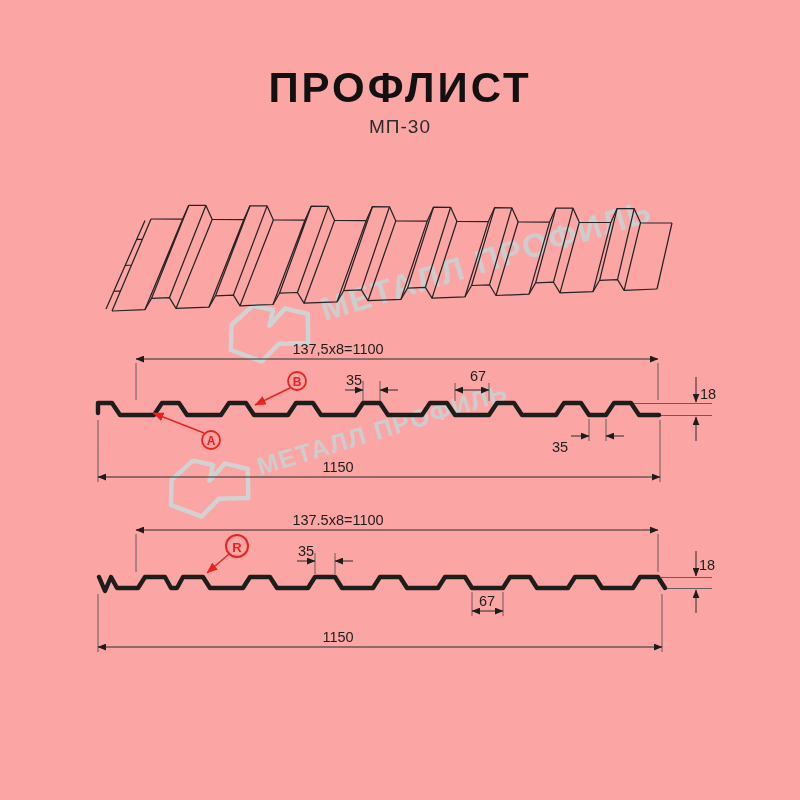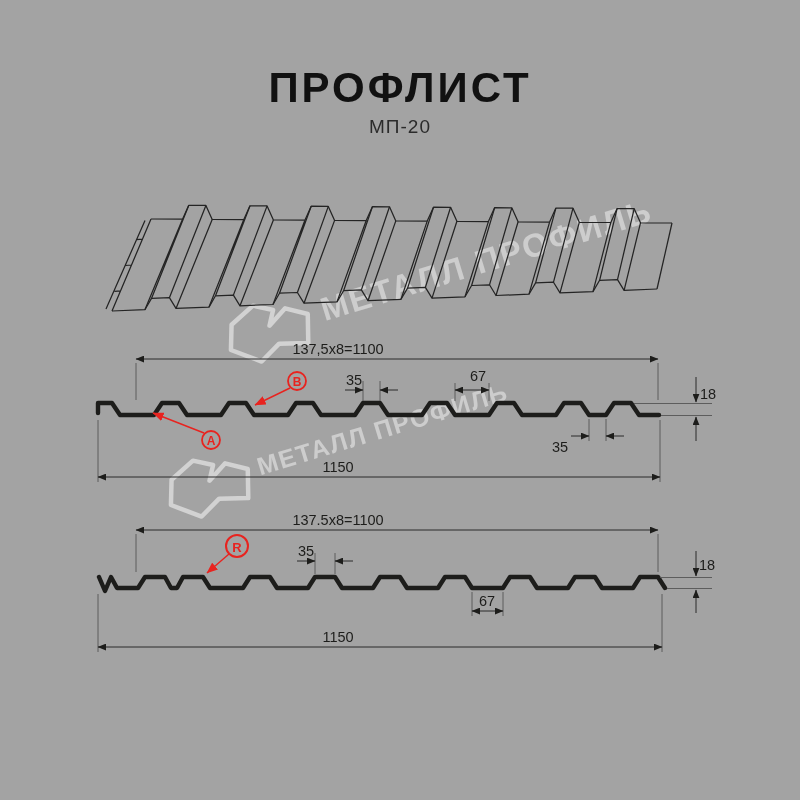--- a/index.html
+++ b/index.html
@@ -1,16 +1,16 @@
 <!DOCTYPE html>
 <html><head>
 <meta charset="utf-8">
 <style>
   html,body{margin:0;padding:0;background:#fff;}
-  .page{position:relative;width:800px;height:800px;background:#a3a3a3;overflow:hidden;
+  .page{position:relative;width:800px;height:800px;background:#fca5a5;overflow:hidden;
         font-family:"Liberation Sans",sans-serif;}
   .title{position:absolute;top:64px;left:0;width:100%;text-align:center;
          font-size:42px;font-weight:bold;letter-spacing:3px;color:#111;}
   .subtitle{position:absolute;top:116px;left:0;width:100%;text-align:center;
             font-size:19px;font-weight:400;letter-spacing:1px;color:#2b2b2b;}
   .footer{position:absolute;top:704px;left:0;width:100%;text-align:center;
           font-size:19px;font-weight:bold;letter-spacing:0.5px;color:#2a2a2a;}
   svg{position:absolute;top:0;left:0;}
   .dimtxt{font-family:"Liberation Sans",sans-serif;font-size:14.5px;fill:#1d1d1b;}
   .dimline{stroke:#2b2b2b;stroke-width:1;fill:none;}
@@ -21,21 +21,21 @@
   .redtxt{font-family:"Liberation Sans",sans-serif;font-weight:bold;fill:#e8231f;}
   .wmtext{font-family:"Liberation Sans",sans-serif;font-weight:bold;fill:#cdcdcd;}
   .wmlogo{stroke:#d2d2d2;stroke-width:4.5;fill:none;stroke-linejoin:round;}
 </style>
 </head>
 <body>
 
 <div class="page">
 
   <div class="title">ПРОФЛИСТ</div>
-  <div class="subtitle">МП-20</div>
+  <div class="subtitle">МП-30</div>
 
   <svg width="800" height="800" viewBox="0 0 800 800">
     <defs>
       <marker id="ah" viewBox="0 0 10 8" refX="9.5" refY="4" markerWidth="9" markerHeight="7" orient="auto-start-reverse">
           <path d="M0,0 L10,4 L0,8 z" fill="#1d1d1b"></path>
         </marker>
       <marker id="ahr" viewBox="0 0 10 8" refX="9.5" refY="4" markerWidth="8" markerHeight="6.5" orient="auto-start-reverse">
           <path d="M0,0 L10,4 L0,8 z" fill="#e8231f"></path>
         </marker>
     </defs>

